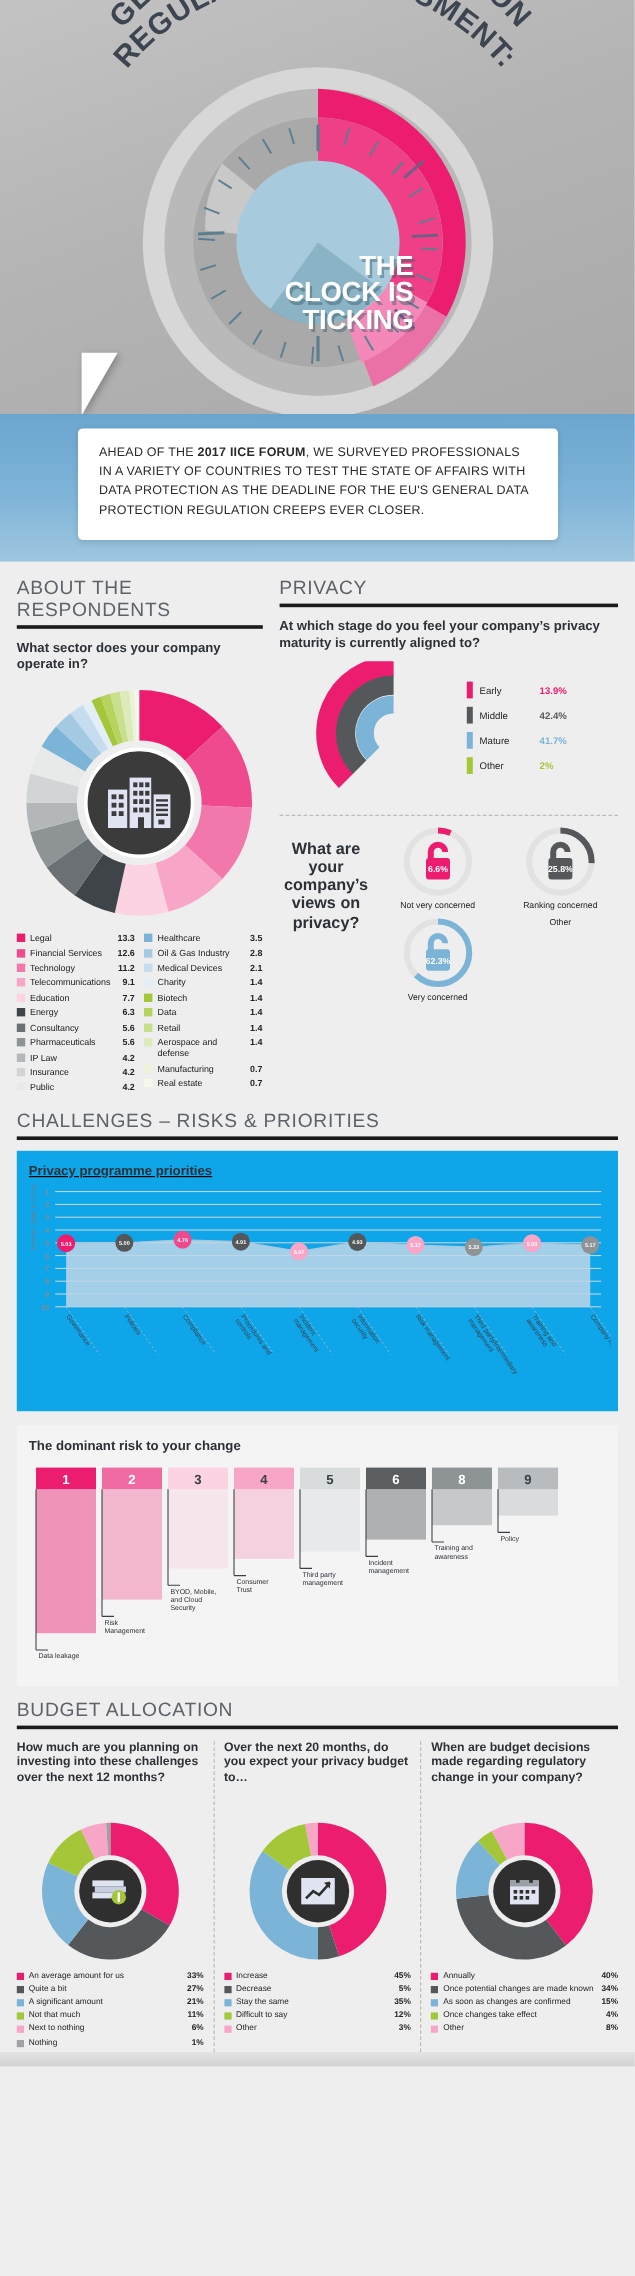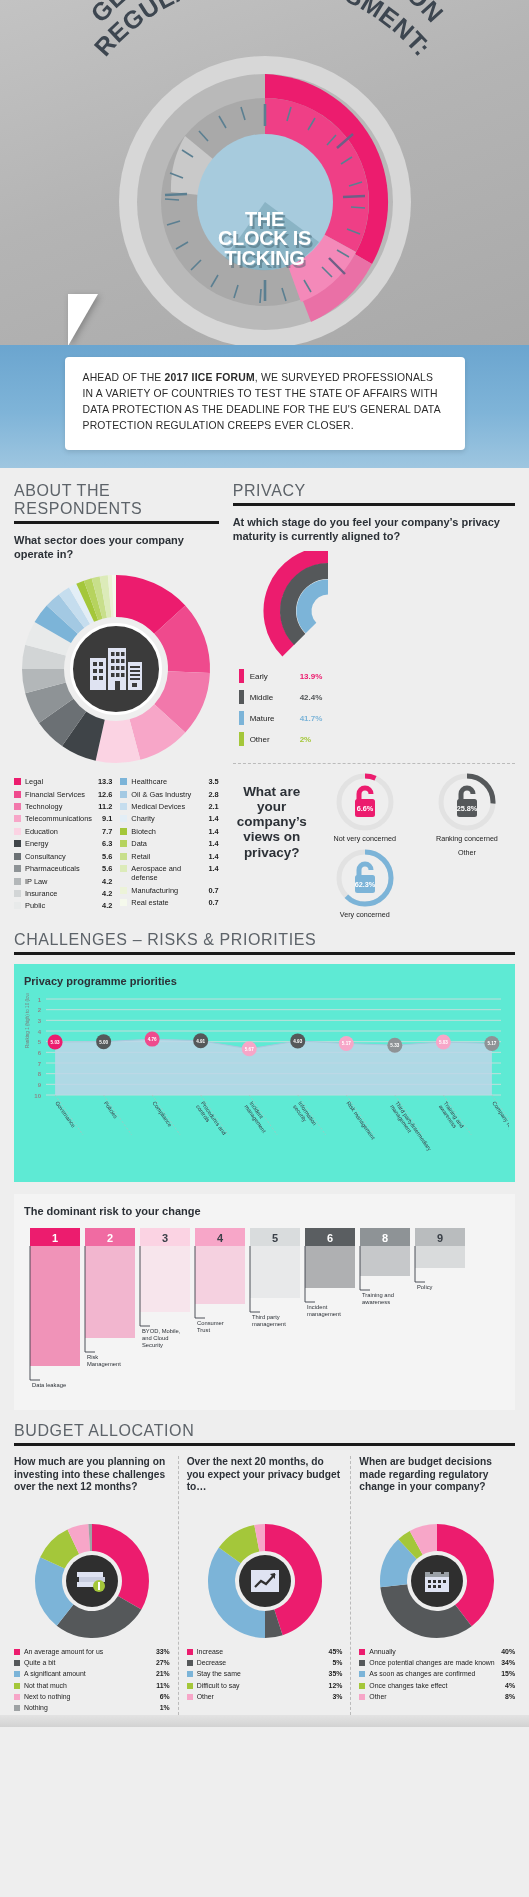--- a/index.html
+++ b/index.html
@@ -28,22 +28,22 @@
     font-weight:bold; font-size:25px; fill:#3d4650;
     letter-spacing:0.5px;
   }
   .clock {
     position:absolute; left:50%; top:52px; transform:translateX(-50%);
     width:300px; height:300px;
   }
   .clock svg{ display:block; }
   .clock-center-text{
     position:absolute; left:50%; top:158px; transform:translateX(-50%);
-    width:160px; text-align:center; color:#fff; font-weight:bold;
-    font-size:20px; line-height:0.97; letter-spacing:-0.3px;
+    width:160px; text-align:right; color:#fff; font-weight:bold;
+    font-size:23px; line-height:0.97; letter-spacing:-0.3px;
     text-shadow:2px 3px 0 rgba(60,90,105,0.45);
   }
   .hero-pointer{
     position:absolute; left:68px; bottom:-1px; width:0;height:0;
     border-left:30px solid #ffffff;
     border-bottom:52px solid transparent;
     filter:drop-shadow(2px 2px 3px rgba(0,0,0,0.25));
   }
 
   
@@ -82,41 +82,41 @@
   .bld{ display:flex; align-items:flex-end; gap:2px; }
 
   .legend{ display:flex; gap:8px; margin-top:10px; font-size:7.4px; color:#222; }
   .legend-col{ flex:1; }
   .legend-row{ display:flex; align-items:flex-start; gap:4px; margin-bottom:3.2px; line-height:1.25;}
   .sw{ width:7px;height:7px;flex:0 0 7px; margin-top:1px;}
   .lg-label{ flex:1; }
   .lg-val{ font-weight:bold; white-space:nowrap; }
 
   
-  .maturity{ display:flex; margin-top:8px;flex-direction:column; }
+  .maturity{ display:flex; align-items:center; margin-top:8px; }
   .mat-chart{ width:150px; height:118px; position:relative;}
   .mat-legend{ margin-left:6px; font-size:8px; }
   .mat-row{ display:flex; align-items:center; gap:6px; margin-bottom:7px; }
   .mat-row .sw{ width:5px;height:14px;flex:0 0 5px;margin:0;}
   .mat-name{ width:44px; color:#222; }
   .mat-pct{ font-weight:bold; }
 
   .dashed-sep{ border-top:1px dashed #bbb; margin:10px 0 8px 0; }
 
   .views{ display:flex; align-items:flex-start; gap:6px; }
   .views-q{ width:78px; font-size:13.5px; font-weight:bold; color:#2c3137;
             text-align:center; line-height:1.12; padding-top:12px;}
   .locks{ flex:1; display:grid; grid-template-columns:1fr 1fr; gap:4px 6px; }
   .lock-cell{ text-align:center; }
   .lock-wrap{ position:relative; width:74px;height:62px;margin:0 auto; }
   .lock-cap{ font-size:7.2px; color:#222; line-height:1.2; margin-top:1px;}
 
   
   .block2{ padding:12px 14px 0 14px; }
-  .chart-card{ background:#5eead4; margin-top:9px; padding:8px 6px 4px 6px; }
+  .chart-card{ background:#0ea5e9; margin-top:9px; padding:8px 6px 4px 6px;text-decoration:underline; }
   .priorities-svg{ display:block; }
 
   
   .risk-card{ background:#f4f4f4; margin-top:12px; padding:10px 8px 6px 8px; }
   .risk-svg{ display:block; }
 
   
   .block3{ padding:12px 14px 0 14px; }
   .budget-row{ display:flex; gap:8px; margin-top:10px; }
   .bcol{ flex:1; position:relative; }

